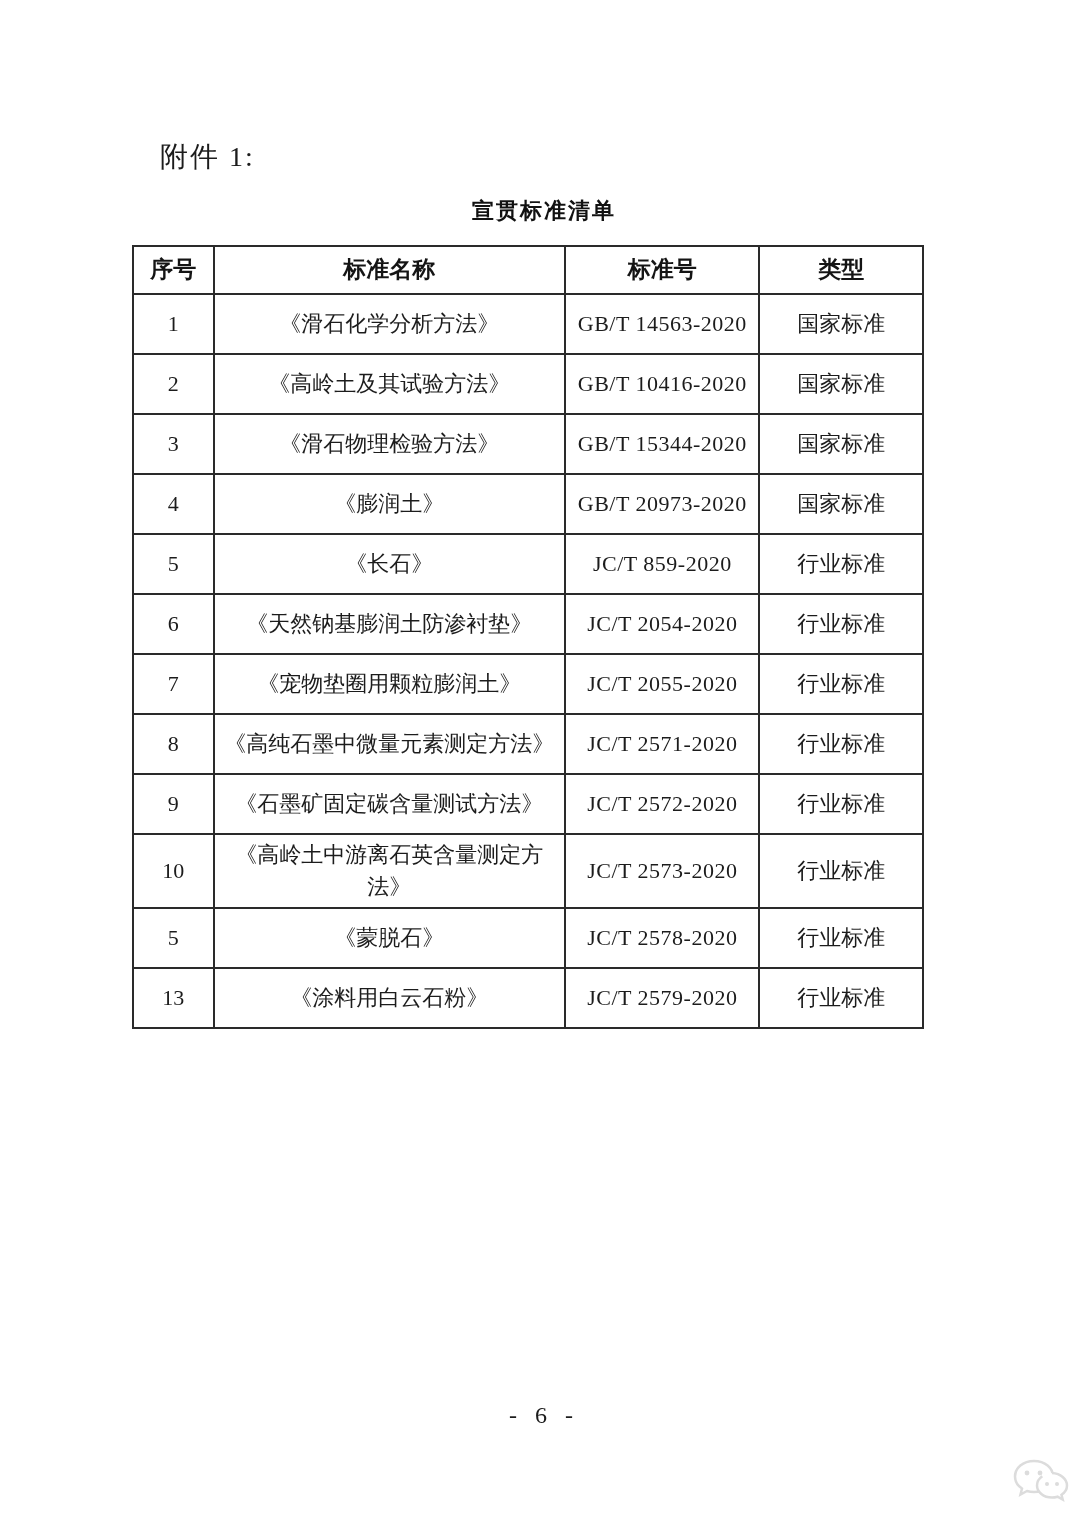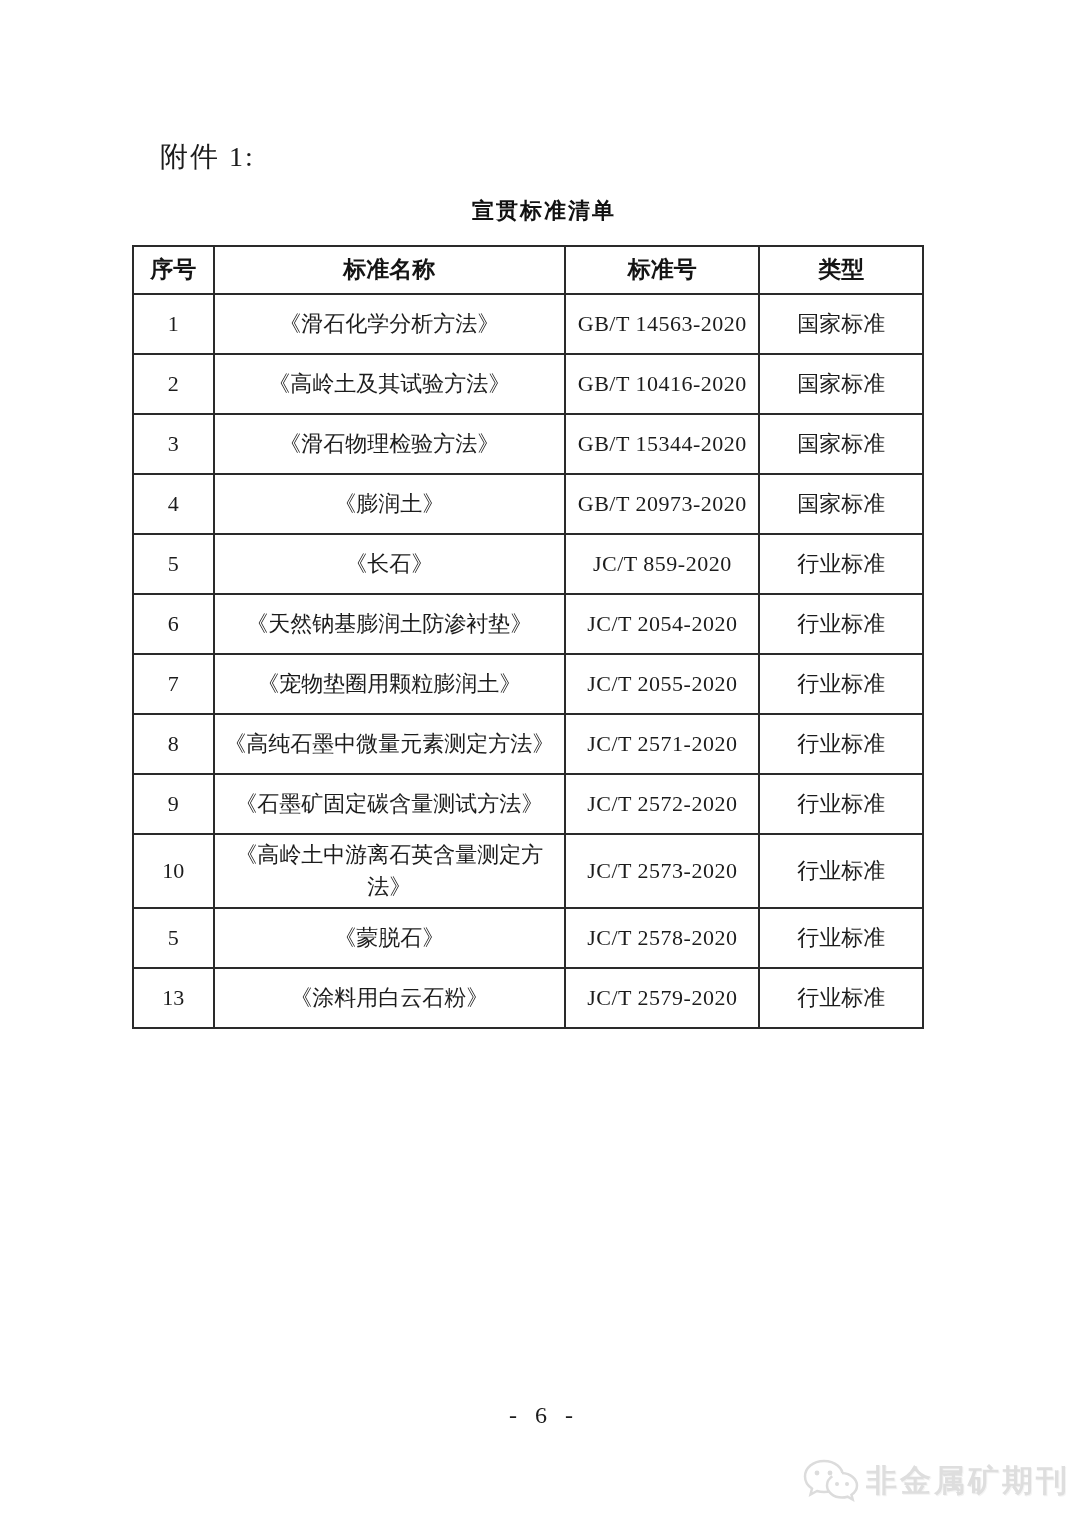--- a/index.html
+++ b/index.html
@@ -214,16 +214,15 @@
           <path d="M40 16 C48.5 16.5 55 22 55 28.5 C55 32.3 52.8 35.6 49.5 37.8 L50.7 42.5 L45.5 39.7 C43.8 40.2 42 40.5 40 40.5 C31.5 40.5 25 35 25 28.5 C25 24.8 27 21.5 30.3 19.3" fill="#ffffff"></path>
         </g>
         <g fill="#dcdcdc">
           <circle cx="15" cy="16" r="2.4"></circle>
           <circle cx="28" cy="16" r="2.4"></circle>
           <circle cx="35" cy="27" r="2"></circle>
           <circle cx="45" cy="27" r="2"></circle>
         </g>
       </svg>
     </span>
-    <span class="wm-text">非金属矿期刊</span>
   </div>
 
 </div>
 
 </body></html>

